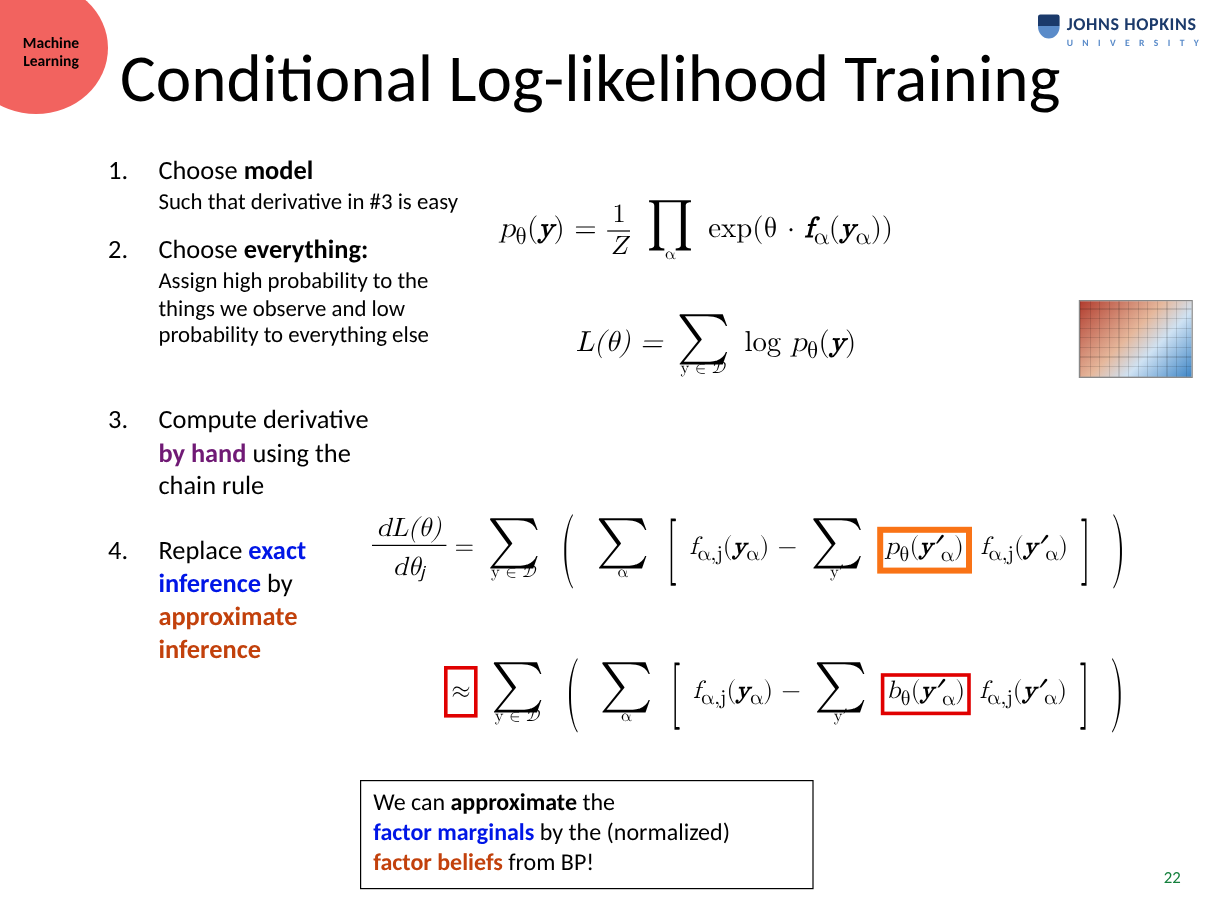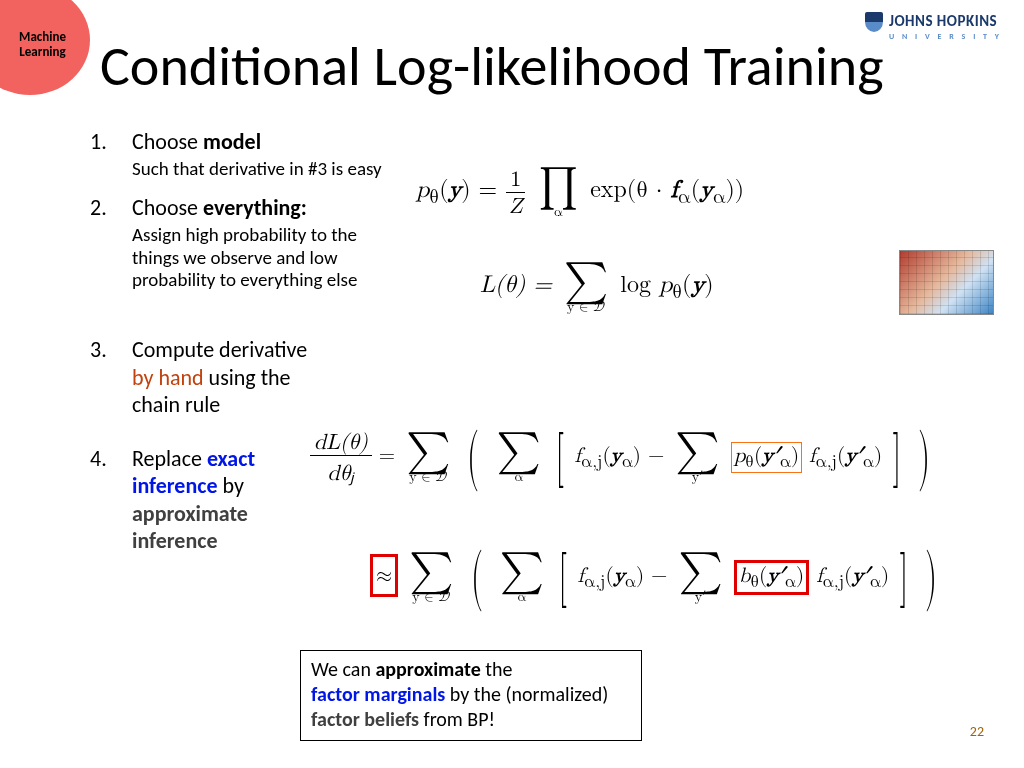--- a/index.html
+++ b/index.html
@@ -38,50 +38,50 @@
     width:310px; list-style:none; counter-reset:item;
     font-size:22px; line-height:1.25;
   }
   ol.main > li {
     counter-increment:item; position:relative; margin-bottom:14px; padding-left:42px;
   }
   ol.main > li::before {
     content:counter(item) "."; position:absolute; left:0; top:0;
   }
   .sub { font-size:19px; line-height:1.2; margin-top:2px; }
-  .byhand { color:#c2410c; font-weight:400; }
+  .byhand { color:#701a75; font-weight:700; }
   .exact  { color:#0016e6; font-weight:700; }
-  .approx { color:#404040; font-weight:700; }
+  .approx { color:#c2410c; font-weight:700; }
   .eq { position:absolute; font-family:"Cambria Math","Latin Modern Math",Georgia,serif; font-size:24px; white-space:nowrap;}
   .eq i { font-style:italic; }
   .bold { font-weight:700; }
   .frac { display:inline-flex; flex-direction:column; align-items:center; vertical-align:middle; font-size:22px;}
   .frac .num { border-bottom:1.5px solid #000; padding:0 4px;}
   .frac .den { padding:0 4px;}
   .bigop { display:inline-flex; flex-direction:column; align-items:center; vertical-align:middle; line-height:1; margin:0 4px;}
   .bigop .sym { font-size:42px; }
   .bigop .below { font-size:14px; margin-top:-2px;}
   .lbrak, .rbrak { font-size:56px; vertical-align:middle; display:inline-block; transform:scaleX(0.55);}
   .lparen, .rparen { font-size:62px; vertical-align:middle; display:inline-block; transform:scaleX(0.5);}
-  .boxblue { border:1px solid #f97316; padding:0 2px; display:inline-block;}
+  .boxblue { border:5px solid #f97316; padding:0 2px; display:inline-block;}
   .boxred  { border:3px solid #e00000; padding:0 2px; display:inline-block;}
   .surface {
     position:absolute; right:30px; top:250px; width:95px; height:65px;
     border:1px solid #888;
     background:
       repeating-linear-gradient(0deg, rgba(0,0,0,0.12) 0 1px, transparent 1px 8px),
       repeating-linear-gradient(90deg, rgba(0,0,0,0.12) 0 1px, transparent 1px 8px),
       linear-gradient(135deg,#b13c2e 0%, #e6b89c 45%, #cfe2f3 65%, #3d85c6 100%);
   }
   .notebox {
-    position:absolute; left:300px; top:650px; width:342px;
+    position:absolute; left:300px; top:650px; width:378px;
     border:1.3px solid #000; padding:6px 10px 8px;
     font-size:20px; line-height:1.25;
   }
-  .pagenum { position:absolute; right:40px; bottom:28px; color:#a16207; font-size:14px;}
+  .pagenum { position:absolute; right:40px; bottom:28px; color:#15803d; font-size:14px;}
   .item3 { margin-top:44px !important; width:240px;}
   .item4 { margin-top:26px !important; width:240px;}
 </style>
 </head>
 <body>
 
 <div class="badge">
   <span style="white-space:pre-line">Machine
 Learning</span>
 </div>

